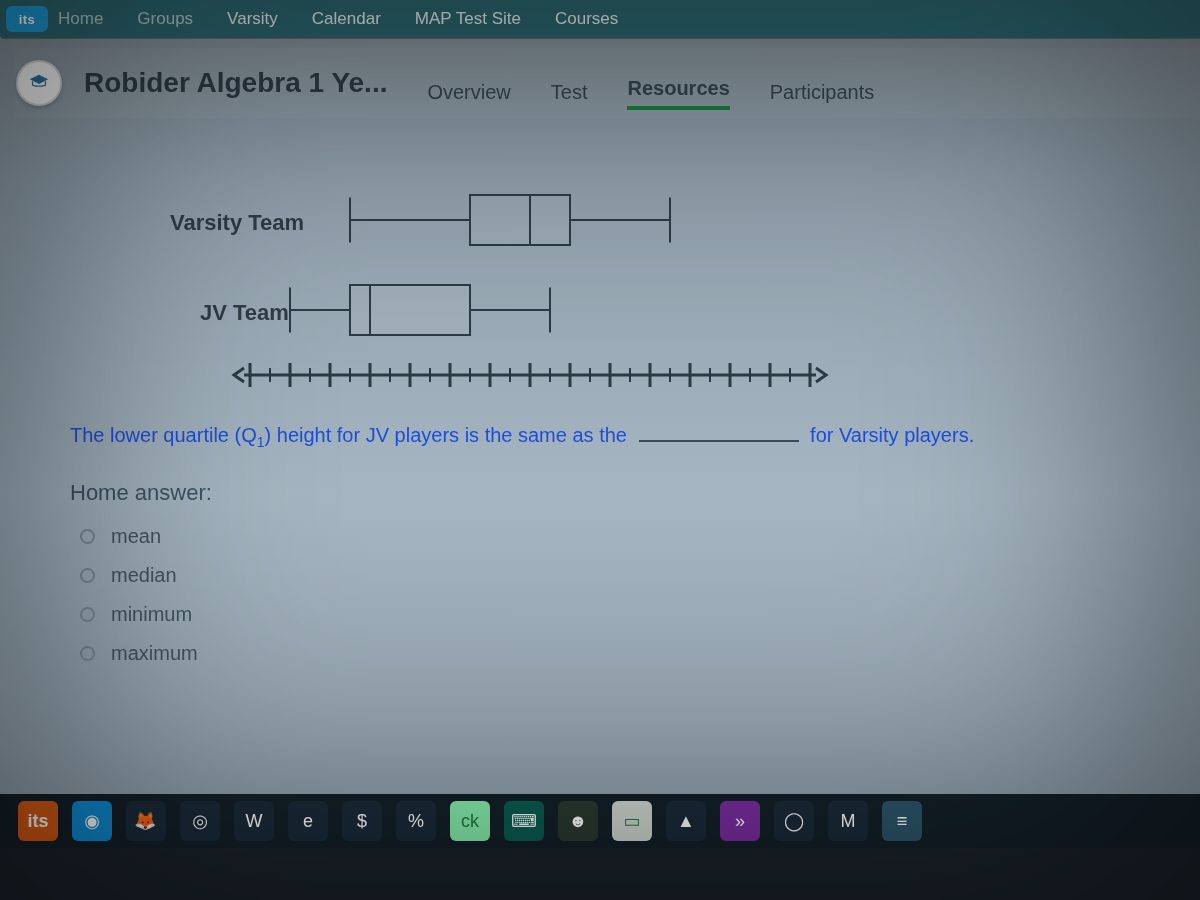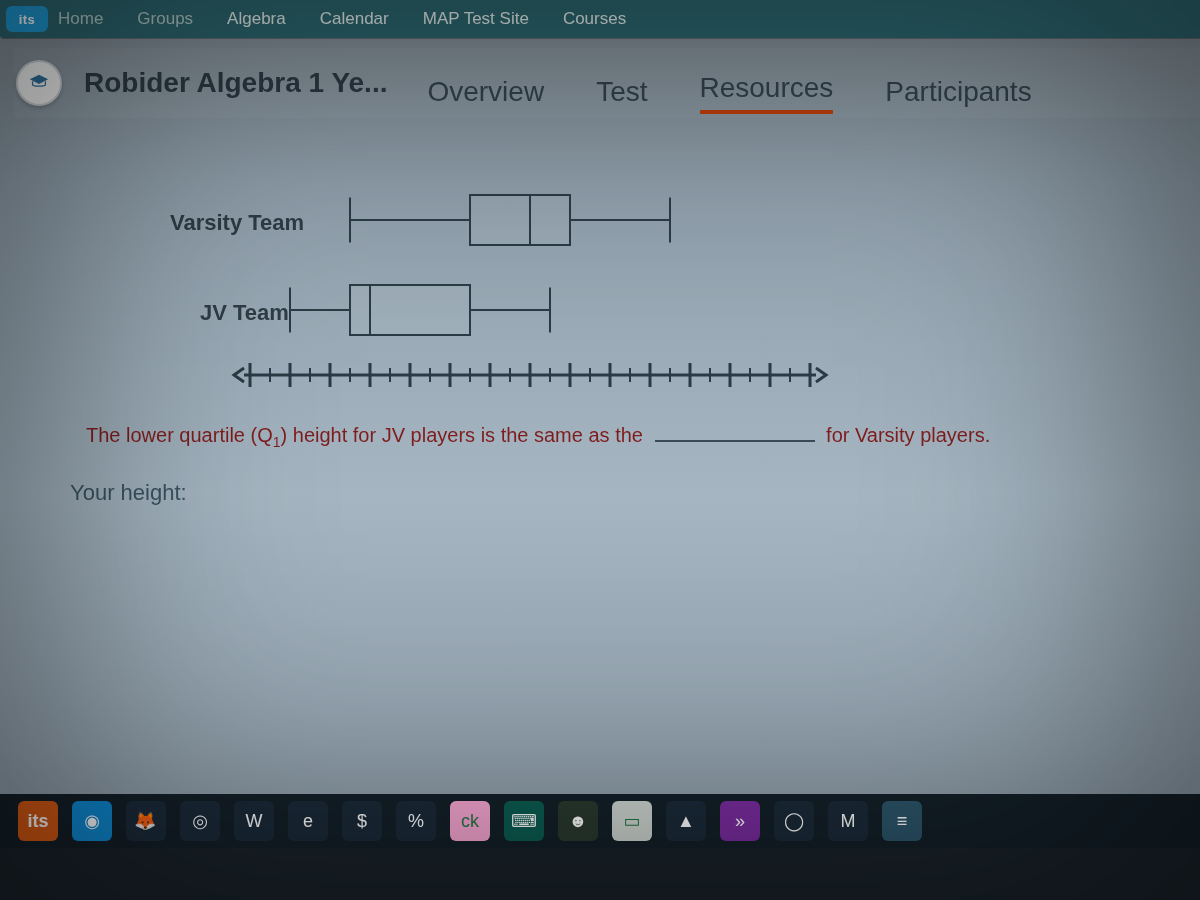--- a/index.html
+++ b/index.html
@@ -56,48 +56,48 @@
     margin-right: 22px; margin-left: 2px;
     box-shadow: 0 2px 4px rgba(0,0,0,.2);
   }
   .coursebar .cap svg { width:22px; height:22px; }
   .coursebar .title {
     font-weight:700; font-size:28px; color:#2c3a44;
     margin-right: 40px;
     white-space: nowrap;
   }
   .coursebar .subtabs {
-    display:flex; gap:52px; align-items:flex-end;
-    font-size:28px; color:#33444f;
+    display:flex; gap:40px; align-items:flex-end;
+    font-size:20px; color:#33444f;
     padding-top: 20px;
   }
   .coursebar .subtabs .sub { cursor:pointer; padding-bottom:6px; }
-  .coursebar .subtabs .sub.active { border-bottom:4px solid #c2410c; font-weight:400; }
+  .coursebar .subtabs .sub.active { border-bottom:4px solid #15803d; font-weight:700; }
 
   
   .content {
     position:absolute; left:70px; top:130px; right:40px; bottom:130px;
   }
 
   
   .plot {
     position:absolute; left:40px; top:30px;
     width: 720px; height: 260px; text-decoration: underline;
   }
   .plot .label {
     position:absolute;
     font-size:22px; font-weight:700; color:#2f3d46;
   }
   .plot .label.v { left:60px; top:50px; }
   .plot .label.j { left:90px; top:140px; }
 
   
   .question {
-    position:absolute; left:16px; top:290px; right:0;
-    font-size:20px; color:#7f1d1d;
+    position:absolute; left:0px; top:290px; right:0;
+    font-size:20px; color:#1d4ed8;
     line-height:1.5;
   }
   .question .blank {
     display:inline-block; border-bottom:2px solid #3a4b55;
     min-width:160px; height:1em; vertical-align:baseline;
     margin: 0 6px;
   }
   .question sub { font-size:.7em; }
 
   .answer-head {
@@ -149,21 +149,21 @@
   }
 
 </style>
 </head>
 <body>
 
 <div class="topnav">
   <div class="corner">its</div>
   <span class="item dim">Home</span>
   <span class="item dim">Groups</span>
-  <span class="item">Algebra</span>
+  <span class="item">Varsity</span>
   <span class="item">Calendar</span>
   <span class="item">MAP Test Site</span>
   <span class="item">Courses</span>
 </div>
 
 <div class="coursebar">
   <div class="cap">
     <svg viewBox="0 0 24 24">
       <path d="M12 3 L22 8 L12 13 L2 8 Z" fill="#2e6f9c"></path>
       <path d="M5 10 v4 c0 2 14 2 14 0 v-4" fill="none" stroke="#2e6f9c" stroke-width="1.4"></path>
@@ -230,38 +230,56 @@
         <polyline points="706,208 716,215 706,222" fill="none" stroke="#2b3b45" stroke-width="3"></polyline>
       </svg>
   </div>
 
   <div class="question">
     <span>The lower quartile (Q</span><sub>1</sub><span>) height for JV players is the same as the</span>
     <span class="blank"></span>
     <span>for Varsity players.</span>
   </div>
 
-  <div class="answer-head">Your height:</div>
-
+  <div class="answer-head">Home answer:</div>
+
+  <div class="options">
+    <label class="opt">
+      <span class="radio"></span>
+      <span>mean</span>
+    </label>
+    <label class="opt">
+      <span class="radio"></span>
+      <span>median</span>
+    </label>
+    <label class="opt">
+      <span class="radio"></span>
+      <span>minimum</span>
+    </label>
+    <label class="opt">
+      <span class="radio"></span>
+      <span>maximum</span>
+    </label>
+  </div>
 </div>
 
 <div class="cortana">
   <div class="ring"></div>
 </div>
 
 <div class="taskbar" id="taskbar">
   <div class="tbicon" style="background:#d85a14;font-weight:700">its</div>
 <div class="tbicon" style="background: rgb(15, 139, 212);">◉</div>
     <div class="tbicon" style="background: rgb(27, 43, 58);">🦊</div>
     <div class="tbicon" style="background: rgb(27, 43, 58);">◎</div>
     <div class="tbicon" style="background: rgb(27, 43, 58);">W</div>
     <div class="tbicon" style="background: rgb(27, 43, 58);">e</div>
     <div class="tbicon" style="background: rgb(27, 43, 58);">$</div>
     <div class="tbicon" style="background: rgb(27, 43, 58);">%</div>
-    <div class="tbicon" style="background: #f9a8d4; color: rgb(34, 119, 68);">ck</div>
+    <div class="tbicon" style="background: #86efac; color: rgb(34, 119, 68);">ck</div>
     <div class="tbicon" style="background: rgb(11, 93, 82);">⌨</div>
     <div class="tbicon" style="background: rgb(42, 58, 47);">☻</div>
     <div class="tbicon" style="background: rgb(207, 214, 208); color: rgb(34, 119, 68);">▭</div>
     <div class="tbicon" style="background: rgb(27, 43, 58);">▲</div>
     <div class="tbicon" style="background: rgb(122, 45, 160);">»</div>
     <div class="tbicon" style="background: rgb(27, 43, 58);">◯</div>
     <div class="tbicon" style="background: rgb(27, 43, 58);">M</div>
     <div class="tbicon" style="background: rgb(44, 86, 107);">≡</div>
   </div>
 

